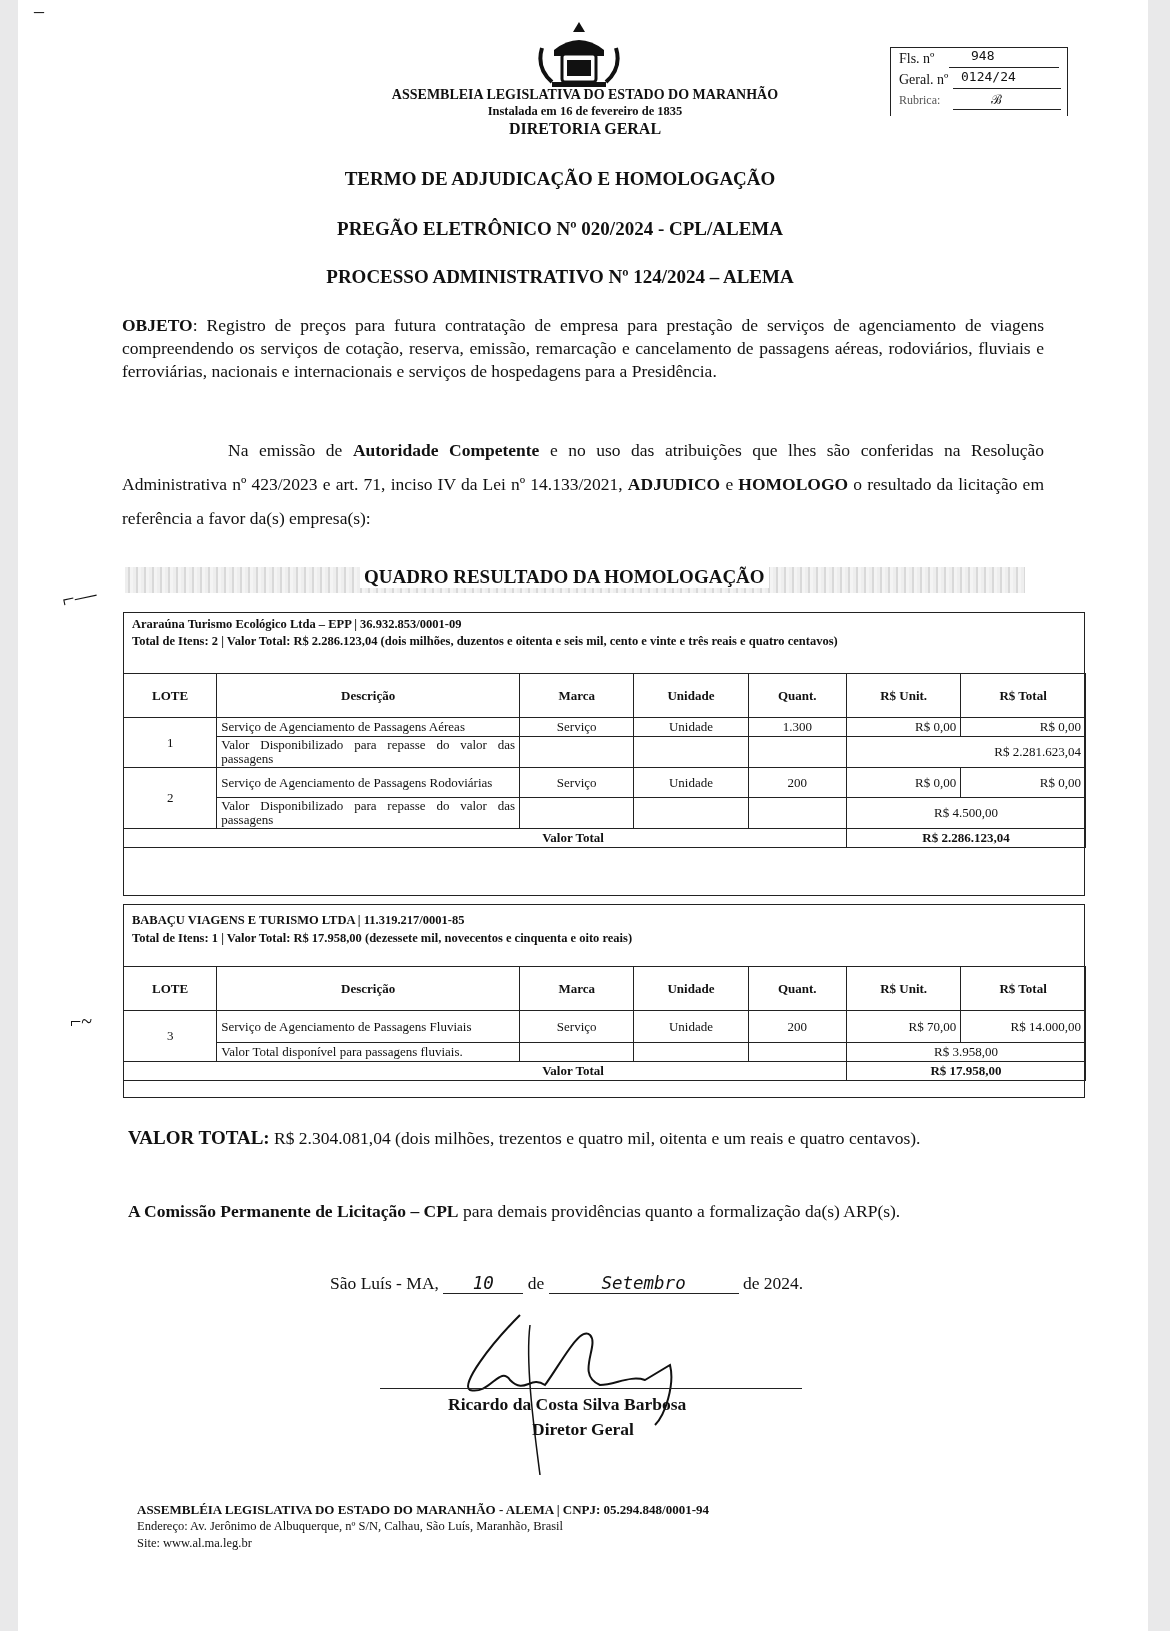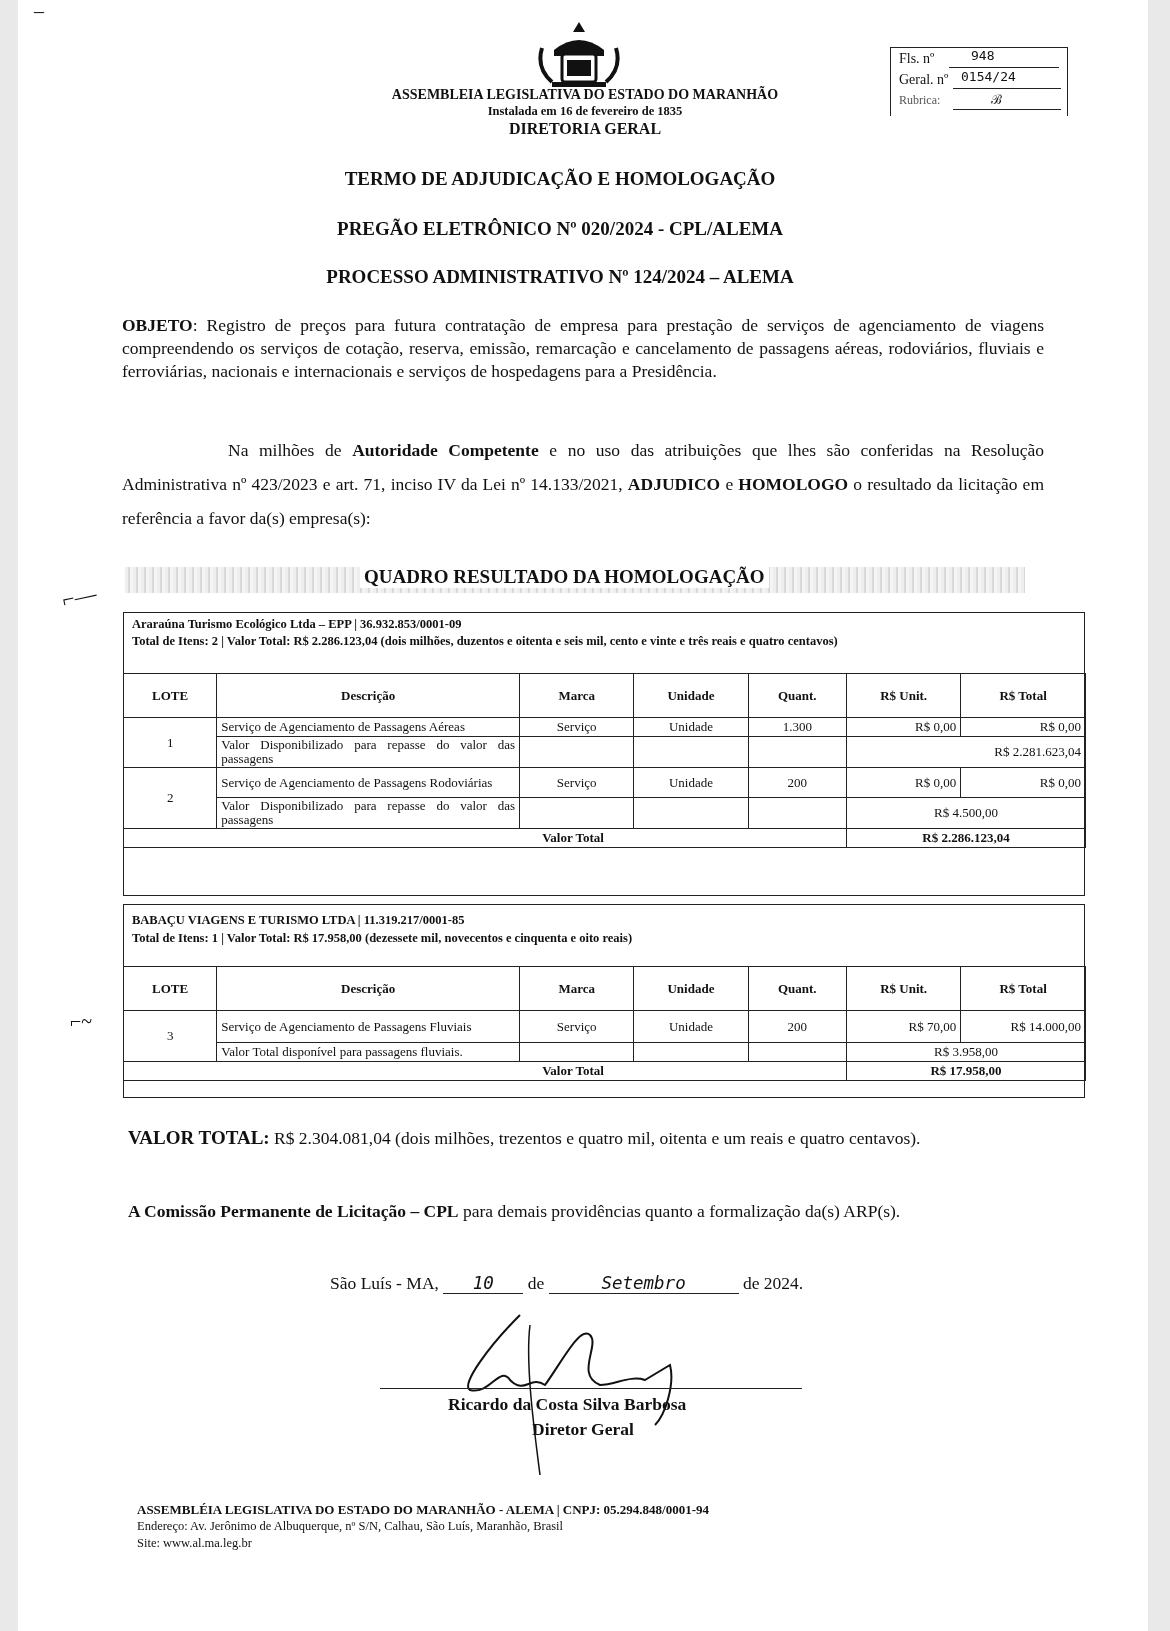--- a/index.html
+++ b/index.html
@@ -64,37 +64,37 @@
 
 <div class="abs hdr-line" style="top:87px;font-size:14px;">ASSEMBLEIA LEGISLATIVA DO ESTADO DO MARANHÃO</div>
 <div class="abs hdr-line" style="top:104px;font-size:12.5px;">Instalada em 16 de fevereiro de 1835</div>
 <div class="abs hdr-line" style="top:120px;font-size:16px;">DIRETORIA GERAL</div>
 
 <div class="stamp">
   <span class="row" style="top:3px;">Fls. nº</span>
   <span class="row hand" style="left:80px;top:0px;">948</span>
   <div class="line" style="left:58px;top:19px;width:110px;"></div>
   <span class="row" style="top:24px;">Geral. nº</span>
-  <span class="row hand" style="left:70px;top:21px;">0154/24</span>
+  <span class="row hand" style="left:70px;top:21px;">0124/24</span>
   <div class="line" style="left:62px;top:40px;width:108px;"></div>
   <span class="row" style="top:45px;font-size:12px;color:#555;">Rubrica:</span>
   <span class="row hand" style="left:100px;top:42px;">ℬ</span>
   <div class="line" style="left:62px;top:61px;width:108px;"></div>
 </div>
 
 <div class="abs title" style="left:0;width:1120px;text-align:center;top:168px;">TERMO DE ADJUDICAÇÃO E HOMOLOGAÇÃO</div>
 <div class="abs title" style="left:0;width:1120px;text-align:center;top:218px;">PREGÃO ELETRÔNICO Nº 020/2024 - CPL/ALEMA</div>
 <div class="abs title" style="left:0;width:1120px;text-align:center;top:266px;">PROCESSO ADMINISTRATIVO Nº 124/2024 – ALEMA</div>
 
 <div class="abs body-text" style="left:122px;top:314px;width:922px;">
   <span class="bold">OBJETO</span><span>: Registro de preços para futura contratação de empresa para prestação de serviços de agenciamento de viagens compreendendo os serviços de cotação, reserva, emissão, remarcação e cancelamento de passagens aéreas, rodoviários, fluviais e ferroviárias, nacionais e internacionais e serviços de hospedagens para a Presidência.</span>
 </div>
 
 <div class="abs body-text" style="left:122px;top:433px;width:922px;line-height:34px;text-indent:106px;">
-  <span>Na milhões de </span><span class="bold">Autoridade Competente</span><span> e no uso das atribuições que lhes são conferidas na Resolução Administrativa nº 423/2023 e art. 71, inciso IV da Lei nº 14.133/2021, </span><span class="bold">ADJUDICO</span><span> e </span><span class="bold">HOMOLOGO</span><span> o resultado da licitação em referência a favor da(s) empresa(s):</span>
+  <span>Na emissão de </span><span class="bold">Autoridade Competente</span><span> e no uso das atribuições que lhes são conferidas na Resolução Administrativa nº 423/2023 e art. 71, inciso IV da Lei nº 14.133/2021, </span><span class="bold">ADJUDICO</span><span> e </span><span class="bold">HOMOLOGO</span><span> o resultado da licitação em referência a favor da(s) empresa(s):</span>
 </div>
 
 <div class="quadro-banner"></div>
 <div class="quadro-title">QUADRO RESULTADO DA HOMOLOGAÇÃO</div>
 
 <div class="co-box" style="left:123px;top:612px;width:960px;height:282px;">
   <div class="co-line" style="top:4px;">Araraúna Turismo Ecológico Ltda – EPP | 36.932.853/0001-09</div>
   <div class="co-line" style="top:21px;">Total de Itens: 2 | Valor Total: R$ 2.286.123,04 (dois milhões, duzentos e oitenta e seis mil, cento e vinte e três reais e quatro centavos)</div>
 </div>
 <table class="res" style="left:123px;top:673px;width:963px;">

